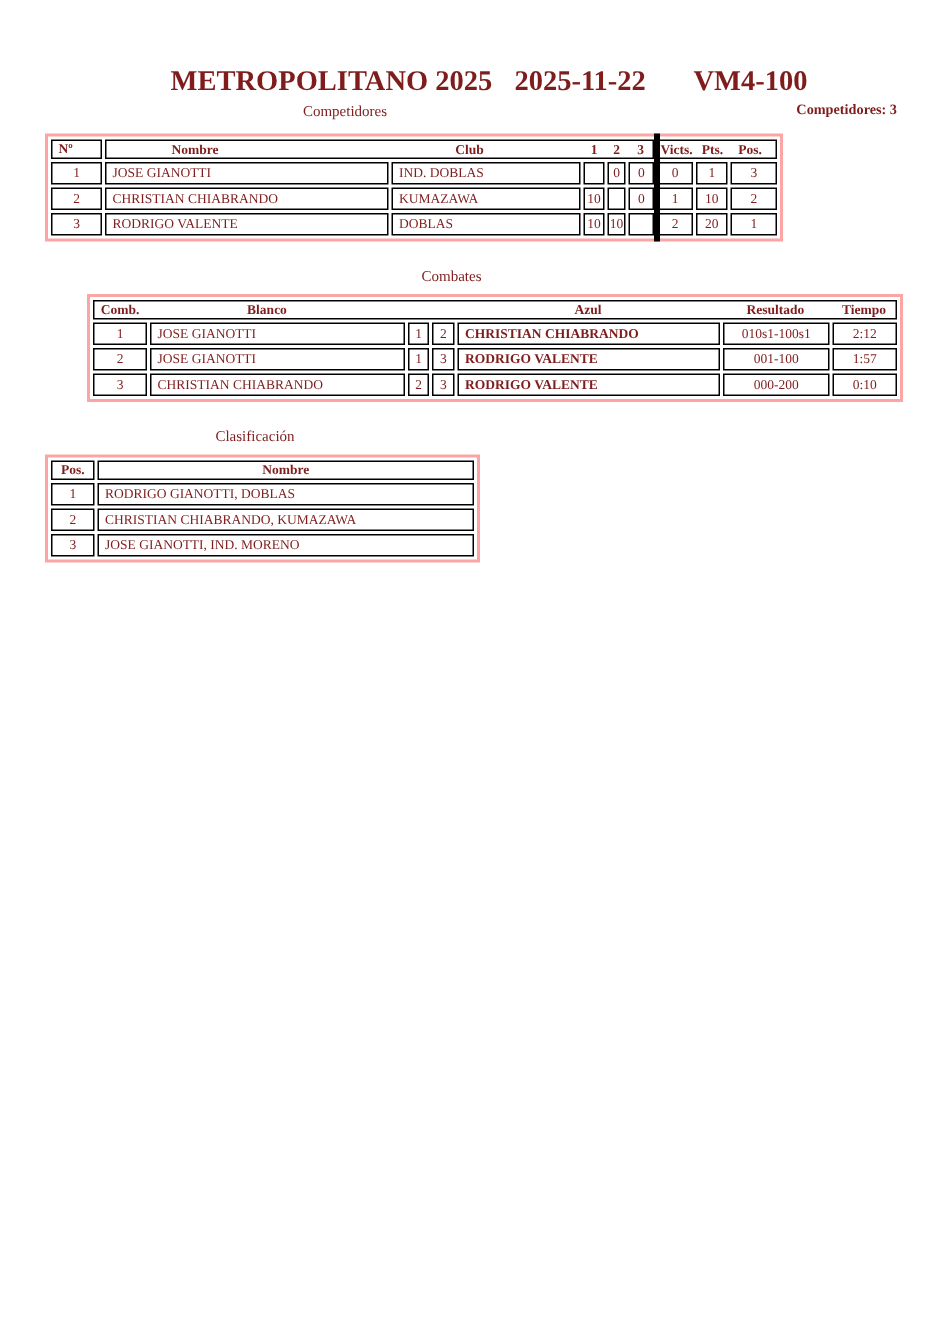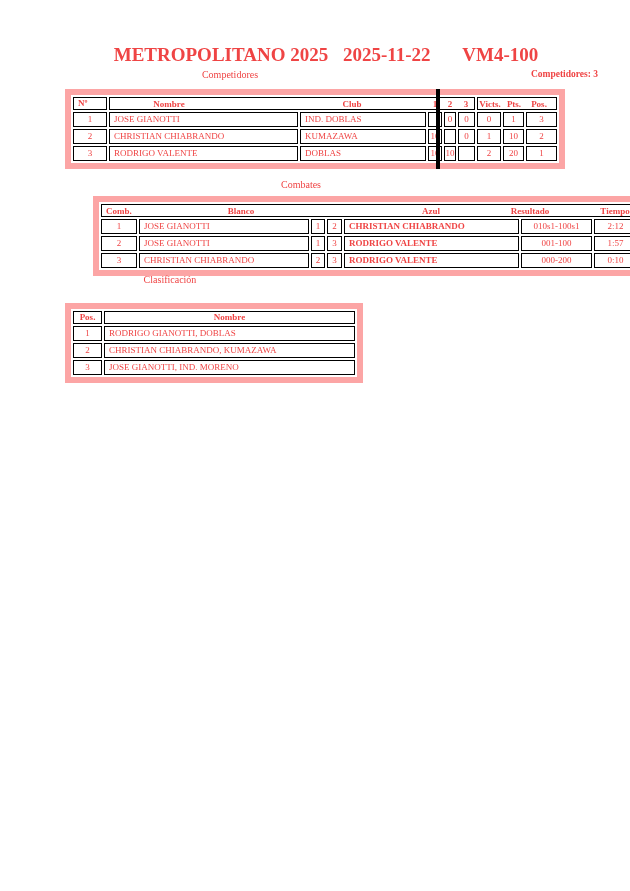--- a/index.html
+++ b/index.html
@@ -1,43 +1,43 @@
 <!DOCTYPE html>
 <html><head>
 <meta charset="utf-8">
 <style>
   html,body{margin:0;padding:0;background:#ffffff;}
   .page{
     position:relative;width:630px;height:891px;background:#ffffff;
-    font-family:"Liberation Serif", serif;color:#ef4444;overflow:hidden;
+    font-family:"Liberation Serif", serif;color:#7f1d1d;overflow:hidden;
   }
   .title{
     position:absolute;top:44px;left:0;width:630px;padding-left:22px;
     box-sizing:border-box;text-align:center;font-weight:bold;font-size:19px;
     line-height:22px;white-space:nowrap;
   }
   .title .t-date{margin-left:10px;}
   .title .t-cat{margin-left:27px;}
   .sec-label{
     position:absolute;width:200px;text-align:center;
     font-weight:normal;font-size:10px;line-height:11px;
   }
   #lbl-competidores{top:69px;left:130px;}
   #lbl-combates{top:179px;left:201px;}
-  #lbl-clasificacion{top:274px;left:70px;}
+  #lbl-clasificacion{top:286px;left:70px;}
   .count{
     position:absolute;top:69px;right:32px;font-size:9.5px;line-height:11px;font-weight:bold;
   }
   .tbl-wrap{position:absolute;}
   #t1{left:30px;top:89px;}
   #t2{left:30px;top:196px;padding-left:28px;}
   #t3{left:30px;top:303px;}
   table.grid{
-    border-collapse:separate;border-spacing:2px;border:6px solid #fca5a5;
-    table-layout:fixed;background:#fff;margin-left:35px;
+    border-collapse:separate;border-spacing:2px;border:2px solid #fca5a5;
+    table-layout:fixed;background:#fff;
   }
   #table-competidores{width:492px;}
   #table-combates{width:544px;}
   #table-clasificacion{width:290px;}
   .grid th,.grid td{
     border:1px solid #000;box-sizing:border-box;padding:0;
     font-size:9px;line-height:11px;text-align:center;vertical-align:middle;
     overflow:hidden;white-space:nowrap;
   }
   .grid th{height:13px;font-weight:bold;}
@@ -144,23 +144,23 @@
           <col style="width:14px">
         <col style="width:15px">
           <col style="width:175px">
           <col style="width:71px">
         <col style="width:43px">
       </colgroup>
       <tbody>
           <tr>
         <th class="rel" colspan="7">
           <span class="hpos" style="left:17px">Comb.</span>
-          <span class="hpos" style="left:139px">Blanco</span>
+          <span class="hpos" style="left:115px">Blanco</span>
           <span class="hpos" style="left:329px">Azul</span>
-          <span class="hpos" style="left:428px">Resultado</span>
+          <span class="hpos" style="left:454px">Resultado</span>
           <span class="hpos" style="left:513px">Tiempo</span>
         </th>
       </tr>
       <tr>
         <td>1</td>
         <td class="l">JOSE GIANOTTI</td>
         <td>1</td>
         <td>2</td>
         <td class="l azul-name">CHRISTIAN CHIABRANDO</td>
         <td>010s1-100s1</td>

